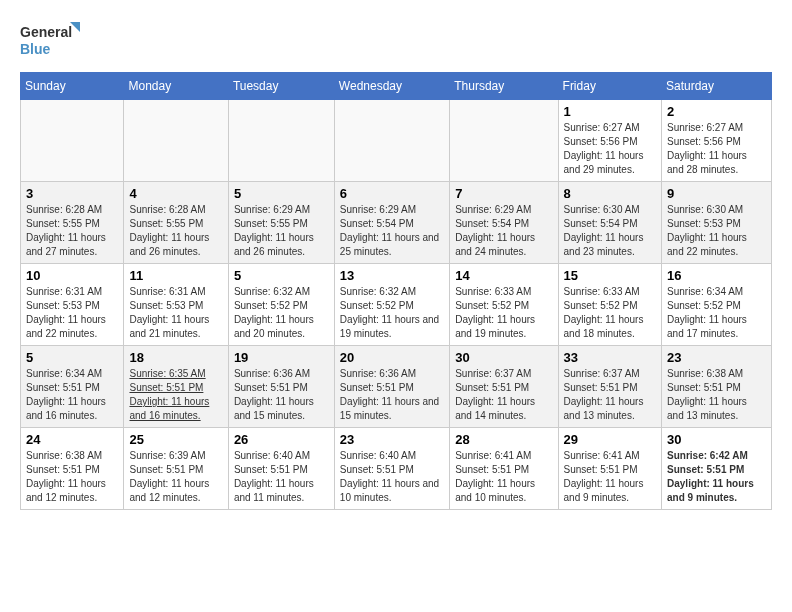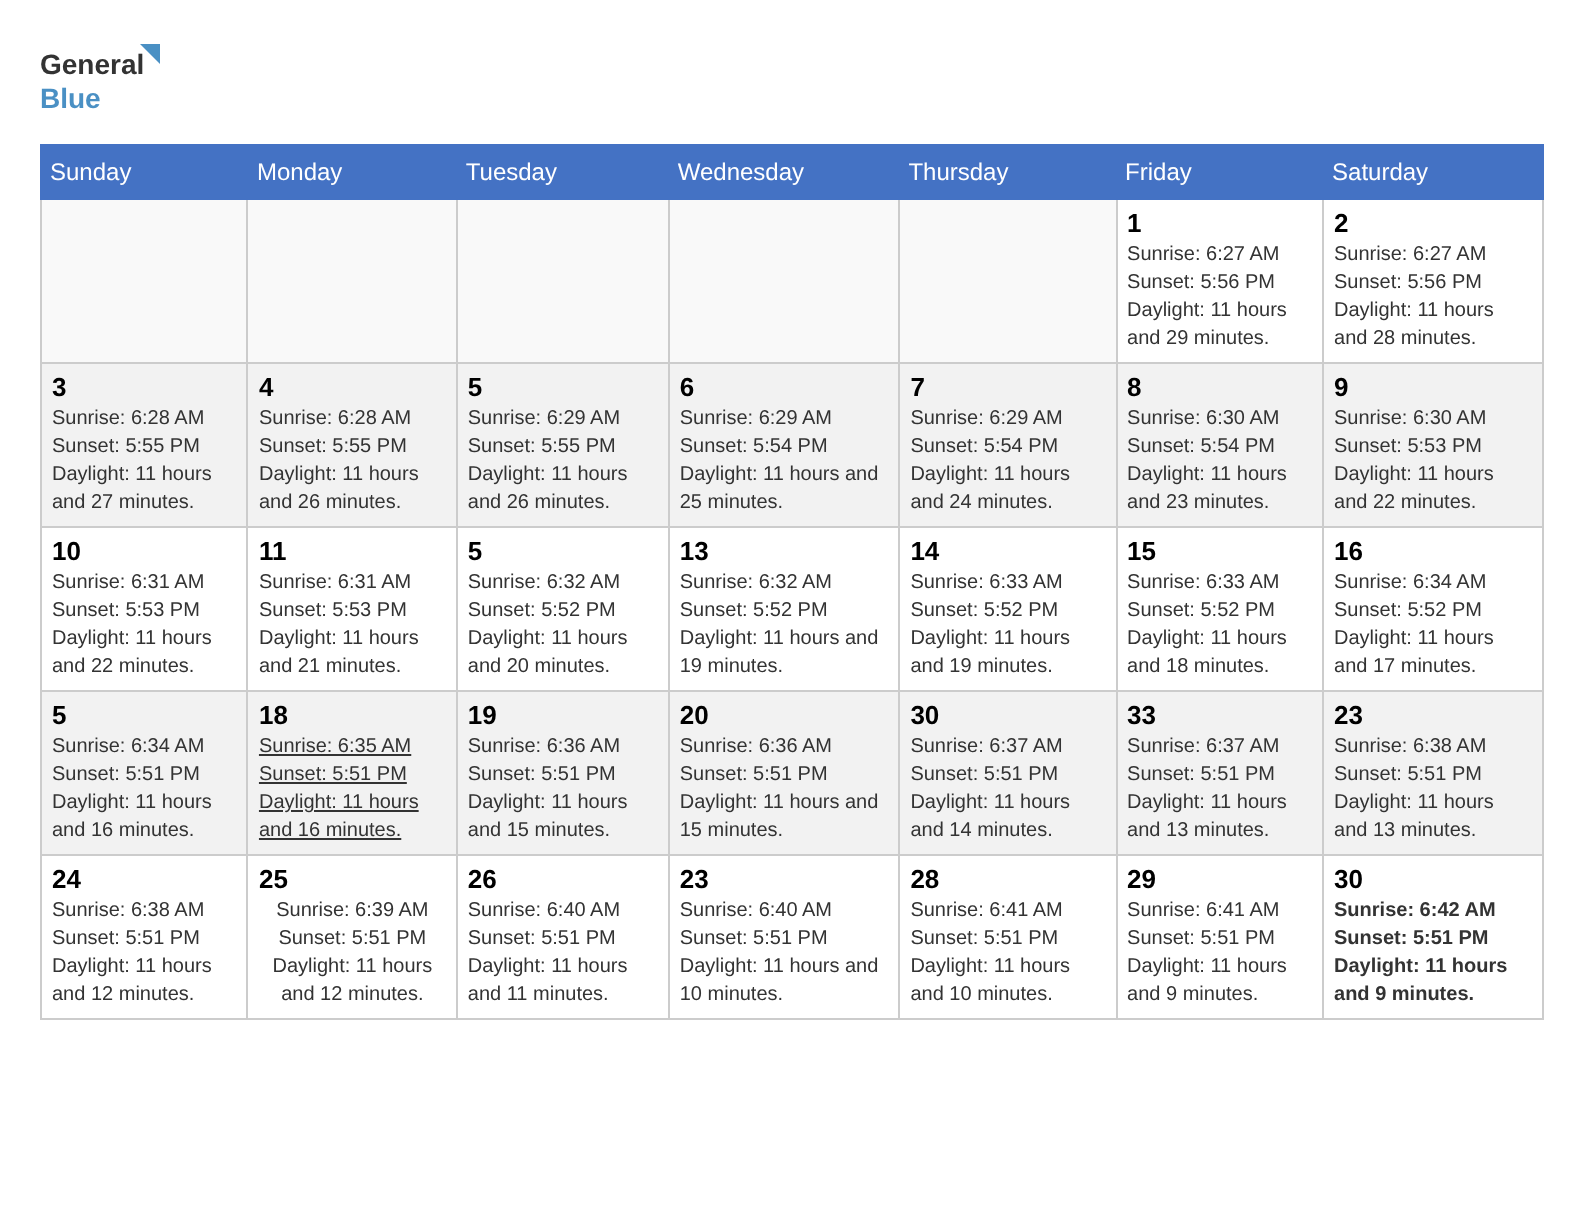--- a/index.html
+++ b/index.html
@@ -255,21 +255,21 @@
       </tr>
       <tr>
         <td>
           <span class="day-num">24</span>
           <div class="day-info" style="white-space: pre-line;">Sunrise: 6:38 AM
 Sunset: 5:51 PM
 Daylight: 11 hours and 12 minutes.</div>
         </td>
         <td>
           <span class="day-num">25</span>
-          <div class="day-info" style="white-space: pre-line; text-align: center;">Sunrise: 6:39 AM
+          <div class="day-info" style="white-space: pre-line;">Sunrise: 6:39 AM
 Sunset: 5:51 PM
 Daylight: 11 hours and 12 minutes.</div>
         </td>
         <td>
           <span class="day-num">26</span>
           <div class="day-info" style="white-space: pre-line;">Sunrise: 6:40 AM
 Sunset: 5:51 PM
 Daylight: 11 hours and 11 minutes.</div>
         </td>
         <td>

